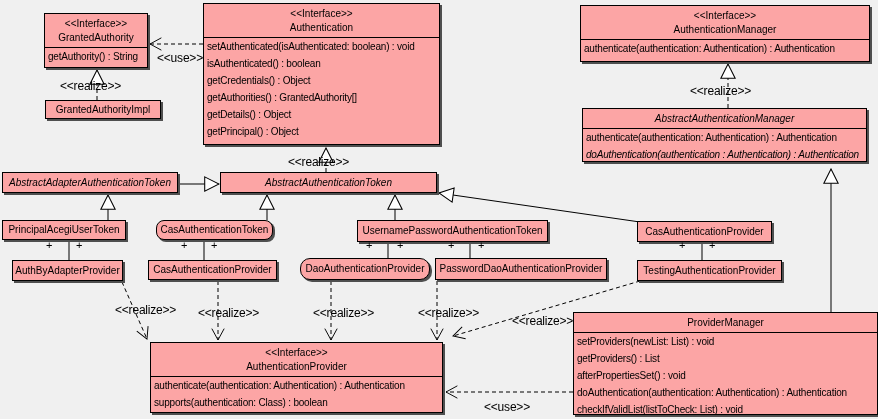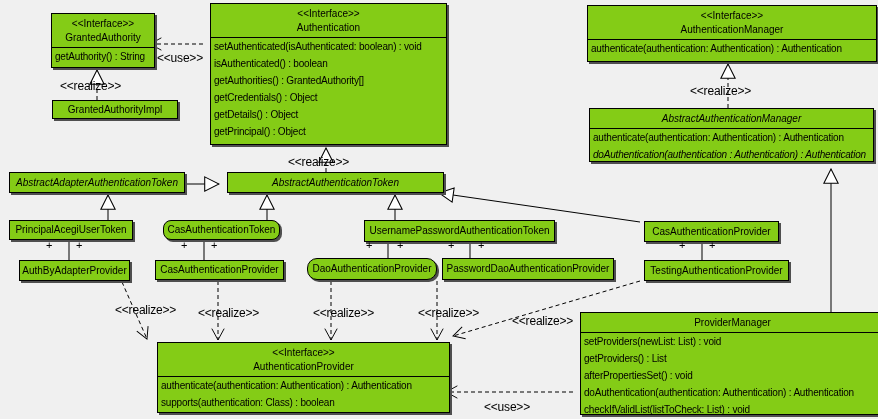--- a/index.html
+++ b/index.html
@@ -1,20 +1,20 @@
 <!DOCTYPE html>
 <html><head>
 <meta charset="utf-8">
 <style>
   html,body{margin:0;padding:0;background:#f0f0f0;}
   .stage{position:relative;width:878px;height:419px;background:#f0f0f0;overflow:hidden;
          font-family:"Liberation Sans",sans-serif;color:#000;}
   .edges{position:absolute;left:0;top:0;width:878px;height:419px;}
-  .uml-box{position:absolute;background:#84cc16;border:1px solid #000;box-sizing:border-box;
-           box-shadow:2px 2px 0 #4f4f4f;font-size:10px;line-height:14px;margin-left:7px;}
+  .uml-box{position:absolute;background:#fca5a5;border:1px solid #000;box-sizing:border-box;
+           box-shadow:2px 2px 0 #4f4f4f;font-size:10px;line-height:14px;}
   .hd{border-bottom:1px solid #000;text-align:center;padding:3px 2px 2px 2px;}
   .hd1{text-align:center;} 
   .nm{white-space:nowrap;}
   .st{white-space:nowrap;}
   .m{white-space:nowrap;padding:0 3px;line-height:17px;letter-spacing:-0.2px;}
   .it{font-style:italic;}
   .cbox{display:flex;align-items:center;justify-content:center;}
   .lbl{position:absolute;font-size:12px;white-space:nowrap;letter-spacing:-0.2px;}
   .plus{position:absolute;font-size:11px;}
 </style>
@@ -71,33 +71,33 @@
   </svg>
 
   <div class="uml-box" style="left:44px;top:13px;width:104px;height:55px;">
     <div class="hd">
       <div class="st">&lt;&lt;Interface&gt;&gt;</div>
       <div class="nm">GrantedAuthority</div>
     </div>
     <div class="m">getAuthority() : String</div>
   </div>
 
-  <div class="uml-box cbox" style="left:45px;top:100px;width:126px;height:19px;">
+  <div class="uml-box cbox" style="left:45px;top:100px;width:116px;height:19px;">
     <div class="nm">GrantedAuthorityImpl</div>
   </div>
 
   <div class="uml-box" style="left:203px;top:3px;width:237px;height:142px;">
     <div class="hd">
       <div class="st">&lt;&lt;Interface&gt;&gt;</div>
       <div class="nm">Authentication</div>
     </div>
     <div class="m">setAuthenticated(isAuthenticated: boolean) : void</div>
     <div class="m">isAuthenticated() : boolean</div>
+    <div class="m">getCredentials() : Object</div>
     <div class="m">getAuthorities() : GrantedAuthority[]</div>
-    <div class="m">getCredentials() : Object</div>
     <div class="m">getDetails() : Object</div>
     <div class="m">getPrincipal() : Object</div>
   </div>
 
   <div class="uml-box" style="left:580px;top:5px;width:290px;height:57px;">
     <div class="hd">
       <div class="st">&lt;&lt;Interface&gt;&gt;</div>
       <div class="nm">AuthenticationManager</div>
     </div>
     <div class="m">authenticate(authentication: Authentication) : Authentication</div>

